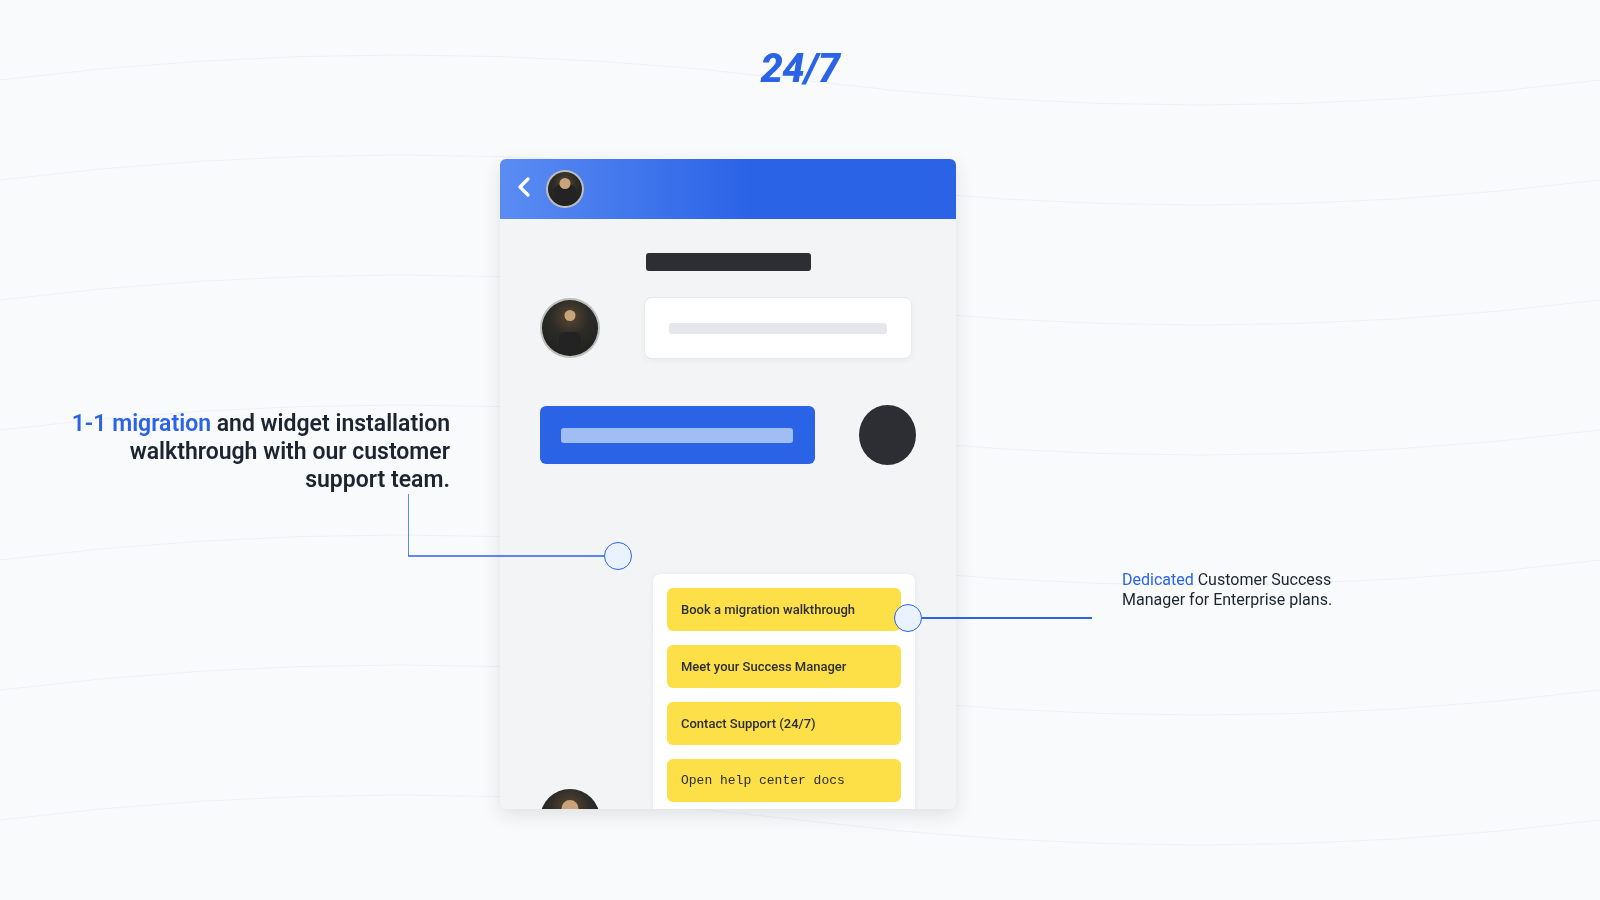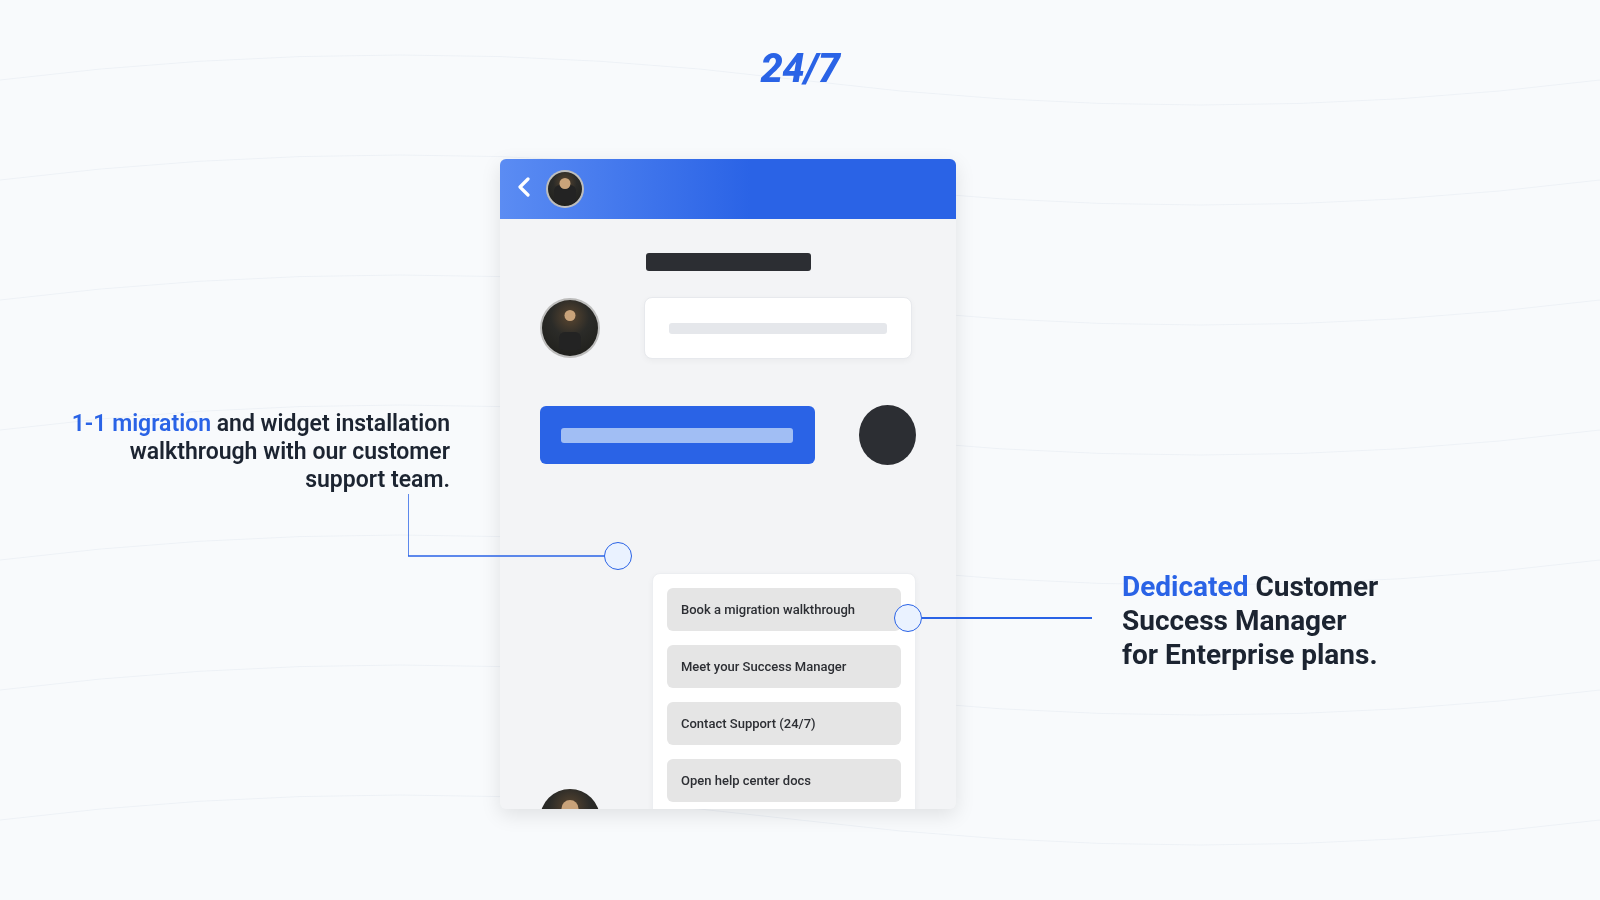--- a/index.html
+++ b/index.html
@@ -166,29 +166,29 @@
     width: 264px;
     background: #ffffff;
     border: 1px solid #eceef1;
     border-radius: 8px;
     box-shadow: 0 2px 6px rgba(0,0,0,0.04);
     padding: 14px;
   }
   .action-item {
     display: flex;
     align-items: center;
-    background: #e5e5e5;
+    background: #fde047;
     border-radius: 6px;
     padding: 14px 14px;
     font-size: 13px;
     font-weight: 500;
     color: #2c2e33;
     margin-bottom: 14px;
   }
-  .action-item:last-child { margin-bottom: 0; }
+  .action-item:last-child { margin-bottom: 0; font-family: Liberation Mono, monospace; }
 
   
   .callout-left {
     position: absolute;
     top: 410px;
     left: 70px;
     width: 380px;
     font-size: 23px;
     font-weight: 600;
     line-height: 1.22;
@@ -215,22 +215,22 @@
     position: absolute;
   }
   .dot-left { top: 542px; left: 604px; }
 
   
   .callout-right {
     position: absolute;
     top: 570px;
     left: 1122px;
     width: 260px;
-    font-size: 28px;
-    font-weight: 700;
+    font-size: 16px;
+    font-weight: 400;
     line-height: 1.22;
     color: #1c2431;
   }
   .callout-right .hl { color: #2a63e6; }
 
   .connector-right {
     position: absolute;
     top: 617px;
     left: 922px;
     width: 170px;

